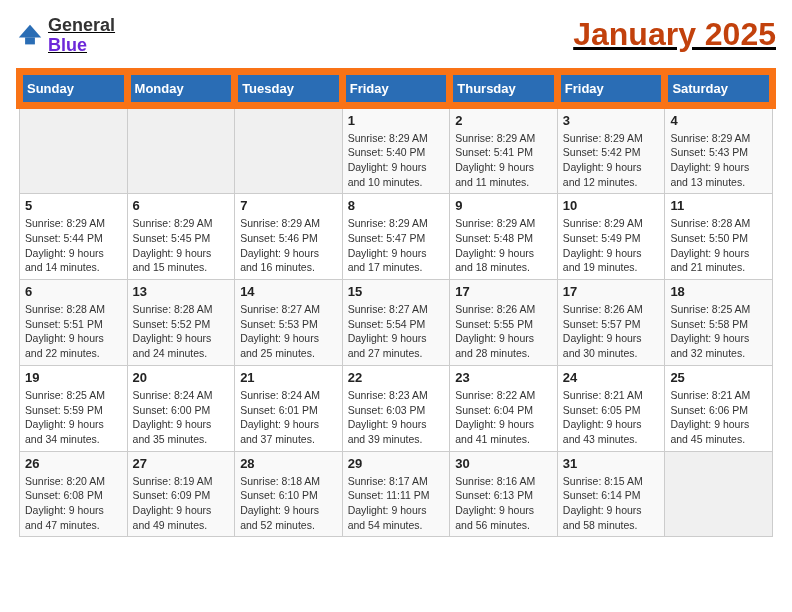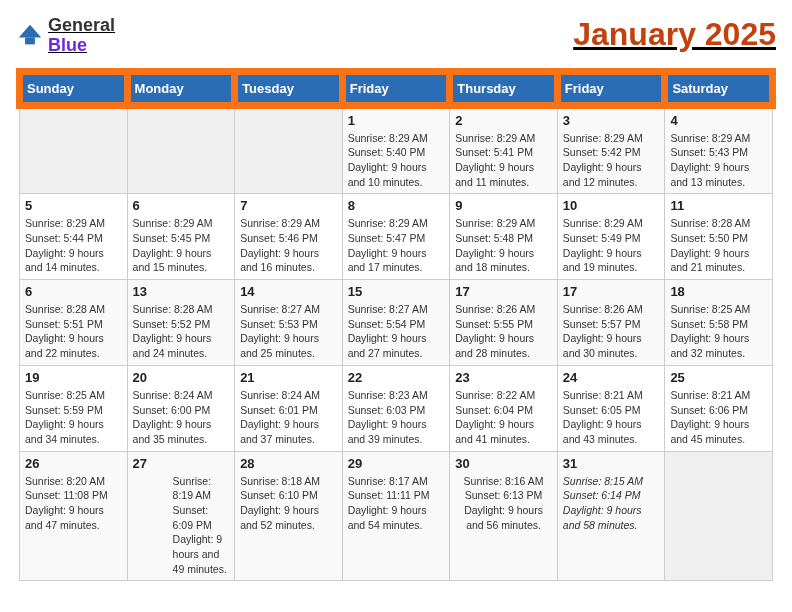--- a/index.html
+++ b/index.html
@@ -275,49 +275,49 @@
           <div class="day-number">25</div>
           <div class="day-info" style="white-space: pre-line;">Sunrise: 8:21 AM
 Sunset: 6:06 PM
 Daylight: 9 hours and 45 minutes.</div>
         </td>
       </tr>
       <tr>
         <td>
           <div class="day-number">26</div>
           <div class="day-info" style="white-space: pre-line;">Sunrise: 8:20 AM
-Sunset: 11:08 PM
+Sunset: 6:08 PM
 Daylight: 9 hours and 47 minutes.</div>
         </td>
         <td>
           <div class="day-number">27</div>
-          <div class="day-info" style="white-space: pre-line; margin-left: 40px;">Sunrise: 8:19 AM
+          <div class="day-info" style="white-space: pre-line;">Sunrise: 8:19 AM
 Sunset: 6:09 PM
 Daylight: 9 hours and 49 minutes.</div>
         </td>
         <td>
           <div class="day-number">28</div>
           <div class="day-info" style="white-space: pre-line;">Sunrise: 8:18 AM
 Sunset: 6:10 PM
 Daylight: 9 hours and 52 minutes.</div>
         </td>
         <td>
           <div class="day-number">29</div>
           <div class="day-info" style="white-space: pre-line;">Sunrise: 8:17 AM
 Sunset: 11:11 PM
 Daylight: 9 hours and 54 minutes.</div>
         </td>
         <td>
           <div class="day-number">30</div>
-          <div class="day-info" style="white-space: pre-line; text-align: center;">Sunrise: 8:16 AM
+          <div class="day-info" style="white-space: pre-line;">Sunrise: 8:16 AM
 Sunset: 6:13 PM
 Daylight: 9 hours and 56 minutes.</div>
         </td>
         <td>
           <div class="day-number">31</div>
-          <div class="day-info" style="white-space: pre-line; font-style: italic;">Sunrise: 8:15 AM
+          <div class="day-info" style="white-space: pre-line;">Sunrise: 8:15 AM
 Sunset: 6:14 PM
 Daylight: 9 hours and 58 minutes.</div>
         </td>
         <td class="empty"></td>
       </tr>
     </tbody>
 </table>
 
 </body></html>

